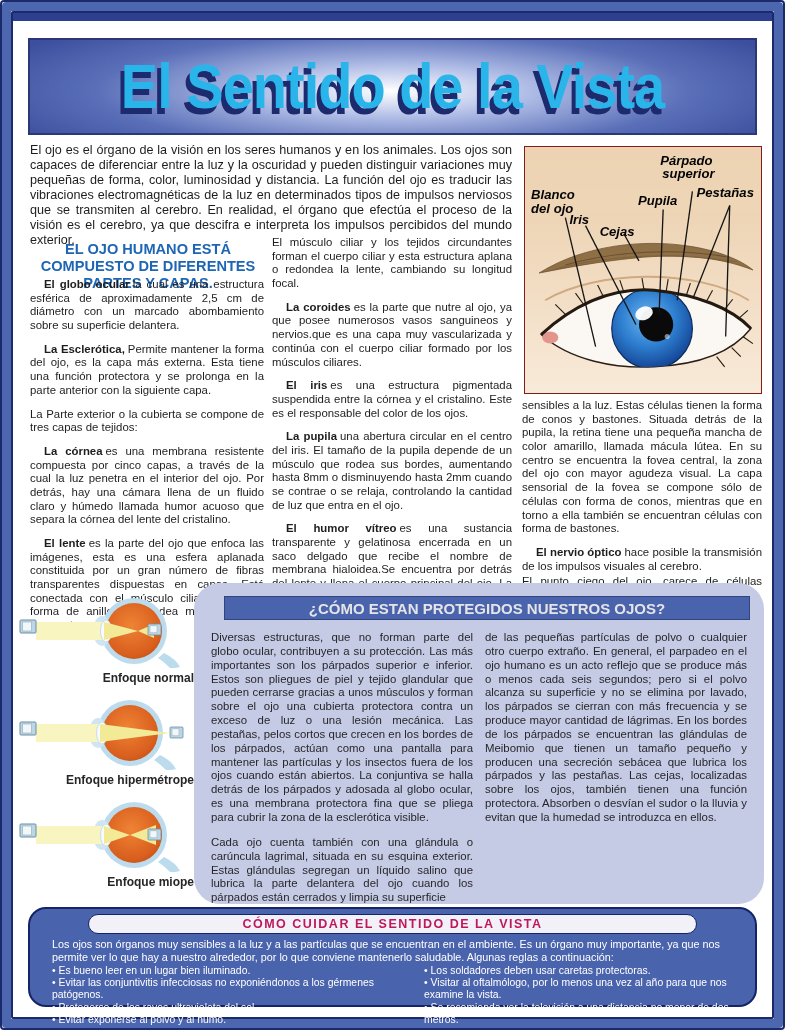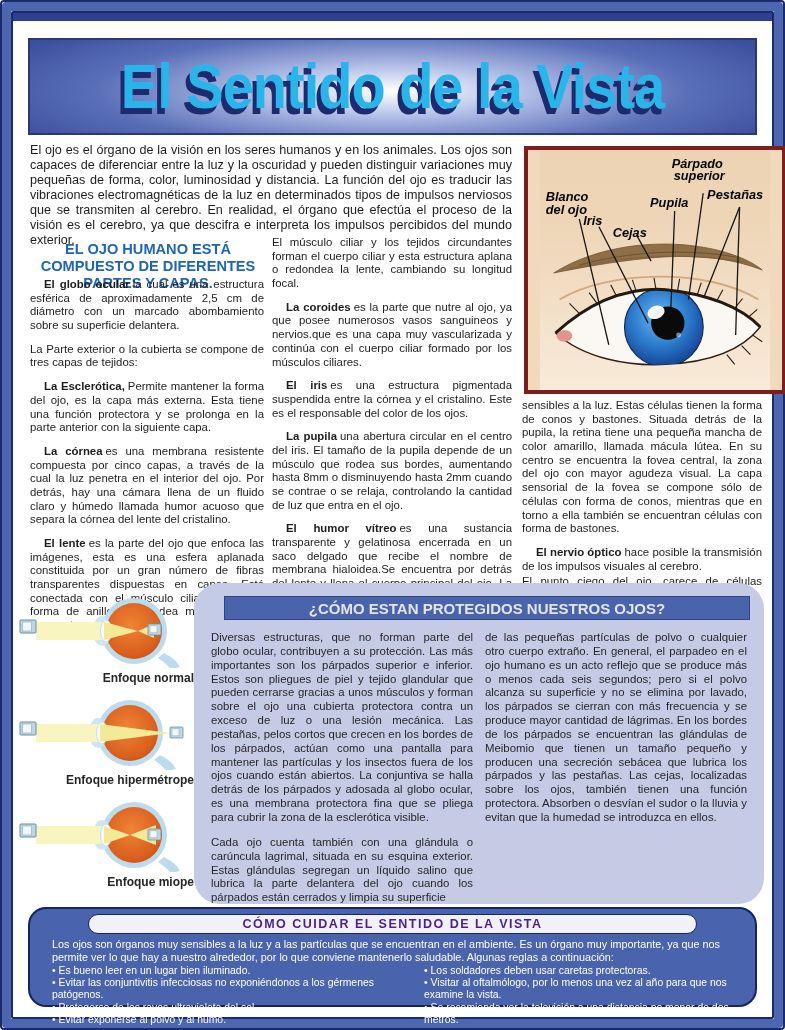--- a/index.html
+++ b/index.html
@@ -25,21 +25,21 @@
   .txtcol{position:absolute;font-size:11.4px;line-height:1.2;text-align:justify;}
   .col1{left:30px;top:278px;width:234px;}
   .col2{left:272px;top:236px;width:240px;}
   .col3{left:522px;top:399px;width:240px;}
   .txtcol p{margin:0 0 10px 0;}
   .txtcol p.tight{margin-bottom:2px;}
   .txtcol b{margin-right:3px;padding-left:14px;}
   .txtcol b:empty{display:none;margin:0;}
 
   
-  .eye-fig{position:absolute;left:524px;top:146px;width:262px;height:248px;border:4px solid #7f1d1d;
+  .eye-fig{position:absolute;left:524px;top:146px;width:238px;height:248px;border:1px solid #7f1d1d;
      box-sizing:border-box;background:#f0d9bd;}
   .eye-fig svg{display:block;width:100%;height:100%;}
   .eyelabel{font-family:"Liberation Sans",sans-serif;font-weight:bold;font-style:italic;font-size:13px;fill:#050505;}
 
   
   .focus-col{position:absolute;left:18px;top:594px;width:176px;}
   .focus-block{margin-bottom:11px;text-align:center;}
   .focus-block svg{display:block;width:176px;height:74px;margin:0 auto;}
   .focus-caption{font-size:12px;font-weight:bold;color:#262626;margin-top:3px;text-align:right;}
 
@@ -50,21 +50,21 @@
   .prot-col{position:absolute;top:48px;width:262px;font-size:11.4px;line-height:1.215;text-align:justify;color:#26262a;}
   .prot-colA{left:17px;}
   .prot-colB{left:291px;}
   .prot-col p{margin:0 0 11px 0;}
 
   
   .care-box{position:absolute;left:28px;top:907px;width:729px;height:100px;background:#4a63ad;
      border:2px solid #152368;border-radius:18px;box-sizing:border-box;}
   .care-pill{position:absolute;left:58px;right:58px;top:5px;height:20px;background:#f1f1f7;border:1px solid #152368;
      border-radius:11px;display:flex;align-items:center;justify-content:center;font-weight:bold;font-size:12.5px;
-     letter-spacing:1.5px;color:#4c1d95;box-sizing:border-box;}
+     letter-spacing:1.5px;color:#be185d;box-sizing:border-box;}
   .care-intro{position:absolute;left:22px;right:14px;top:29px;color:#ffffff;font-size:10.8px;line-height:1.18;}
   .care-cols{position:absolute;left:22px;right:14px;top:56px;display:flex;color:#ffffff;font-size:10.4px;}
   .care-cols ul{list-style:none;margin:0;padding:0;line-height:1.17;}
   .care-cols ul.leftlist{width:54%;padding-right:6px;box-sizing:border-box;}
   .care-cols ul.rightlist{width:46%;}
   .care-cols li::before{content:"• ";}
 </style>
 </head>
 <body>
 
@@ -145,22 +145,22 @@
       <text class="eyelabel" x="74" y="88">Cejas</text>
       <text class="eyelabel" x="112" y="58">Pupila</text>
       <text class="eyelabel" x="170" y="50">Pestañas</text>
     </svg>
   </div>
 
   <div class="anat-heading">EL OJO HUMANO ESTÁ COMPUESTO DE DIFERENTES PARTES Y CAPAS.</div>
 
   <div class="txtcol col1">
     <p><b>El globo ocular</b><span>la cual es una estructura esférica de aproximadamente 2,5 cm de diámetro con un marcado abombamiento sobre su superficie delantera.</span></p>
+    <p><b>La Esclerótica,</b><span>Permite mantener la forma del ojo, es la capa más externa. Esta tiene una función protectora y se prolonga en la parte anterior con la siguiente capa.</span></p>
     <p><span>La Parte exterior o la cubierta se compone de tres capas de tejidos:</span></p>
-    <p><b>La Esclerótica,</b><span>Permite mantener la forma del ojo, es la capa más externa. Esta tiene una función protectora y se prolonga en la parte anterior con la siguiente capa.</span></p>
     <p><b>La  córnea</b><span>es una membrana resistente compuesta por cinco capas, a través de la cual la luz penetra en el interior del ojo. Por detrás, hay una cámara llena de un fluido claro y húmedo llamada humor acuoso que separa la córnea del lente del cristalino.</span></p>
     <p><b>El lente</b><span>es la parte del ojo que enfoca las imágenes, esta es una esfera aplanada constituida por un gran número de fibras transparentes dispuestas en capas. Está conectada con el músculo ciliar, que tiene forma de anillo y la rodea mediante unos ligamentos.</span></p>
   </div>
 
   <div class="txtcol col2">
     <p><span>El músculo ciliar y los tejidos circundantes forman el cuerpo ciliar y esta estructura aplana o redondea la lente, cambiando su longitud focal.</span></p>
     <p><b>La coroides</b><span>es la parte que nutre al ojo, ya que posee numerosos vasos sanguineos y nervios.que es una capa muy vascularizada y continúa con el cuerpo ciliar formado por los músculos ciliares.</span></p>
     <p><b>El iris</b><span>es una estructura pigmentada suspendida entre la córnea y el cristalino. Este es el responsable del color de los ojos.</span></p>
     <p><b>La pupila</b><span>una abertura circular en el centro del iris. El tamaño de la pupila depende de un músculo que rodea sus bordes, aumentando hasta 8mm o disminuyendo hasta 2mm cuando se contrae o se relaja, controlando la cantidad de luz que entra en el ojo.</span></p>
     <p><b>El humor vítreo</b><span>es una sustancia transparente y gelatinosa encerrada en un saco delgado que recibe el nombre de membrana hialoidea.Se encuentra por detrás del lente y llena  el cuerpo principal del ojo. La presión del humor vítreo mantiene distendido el globo ocular.</span></p>

